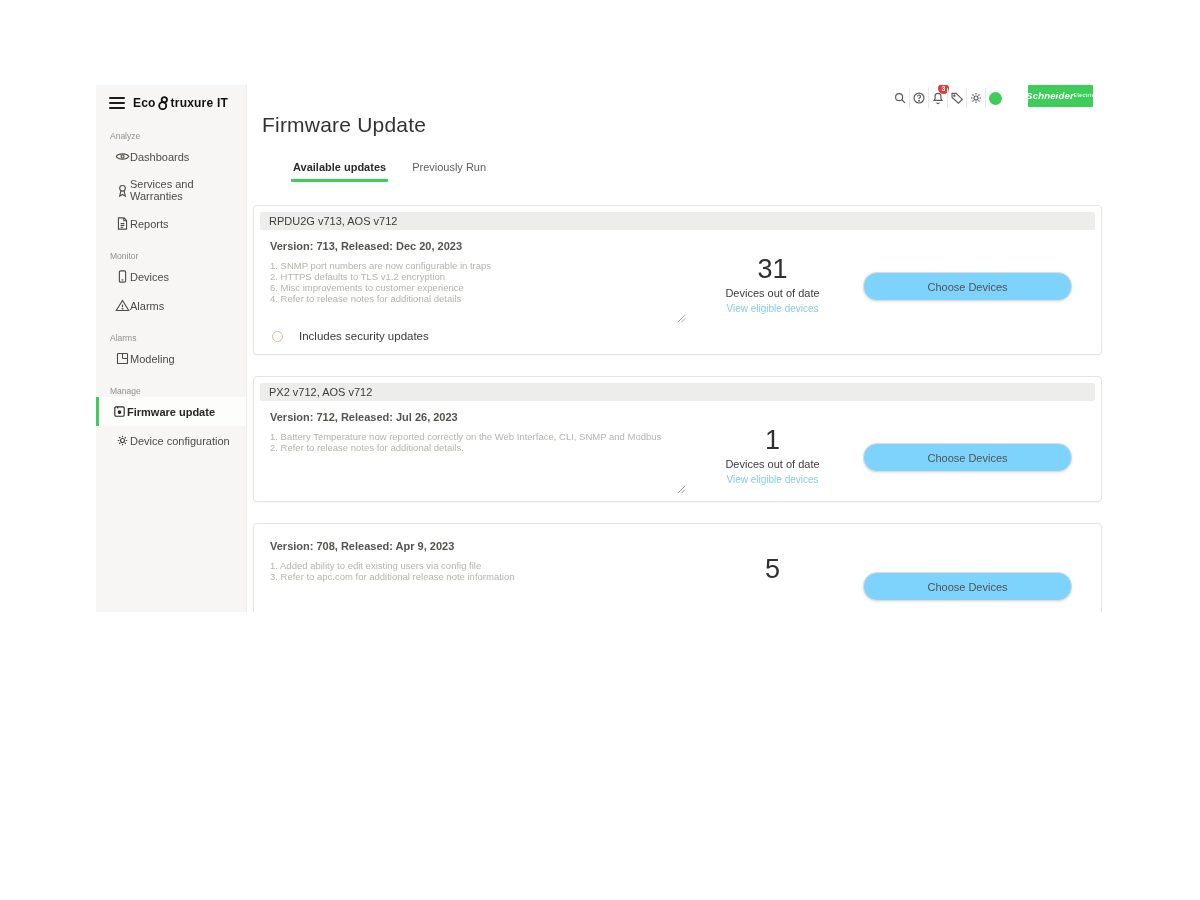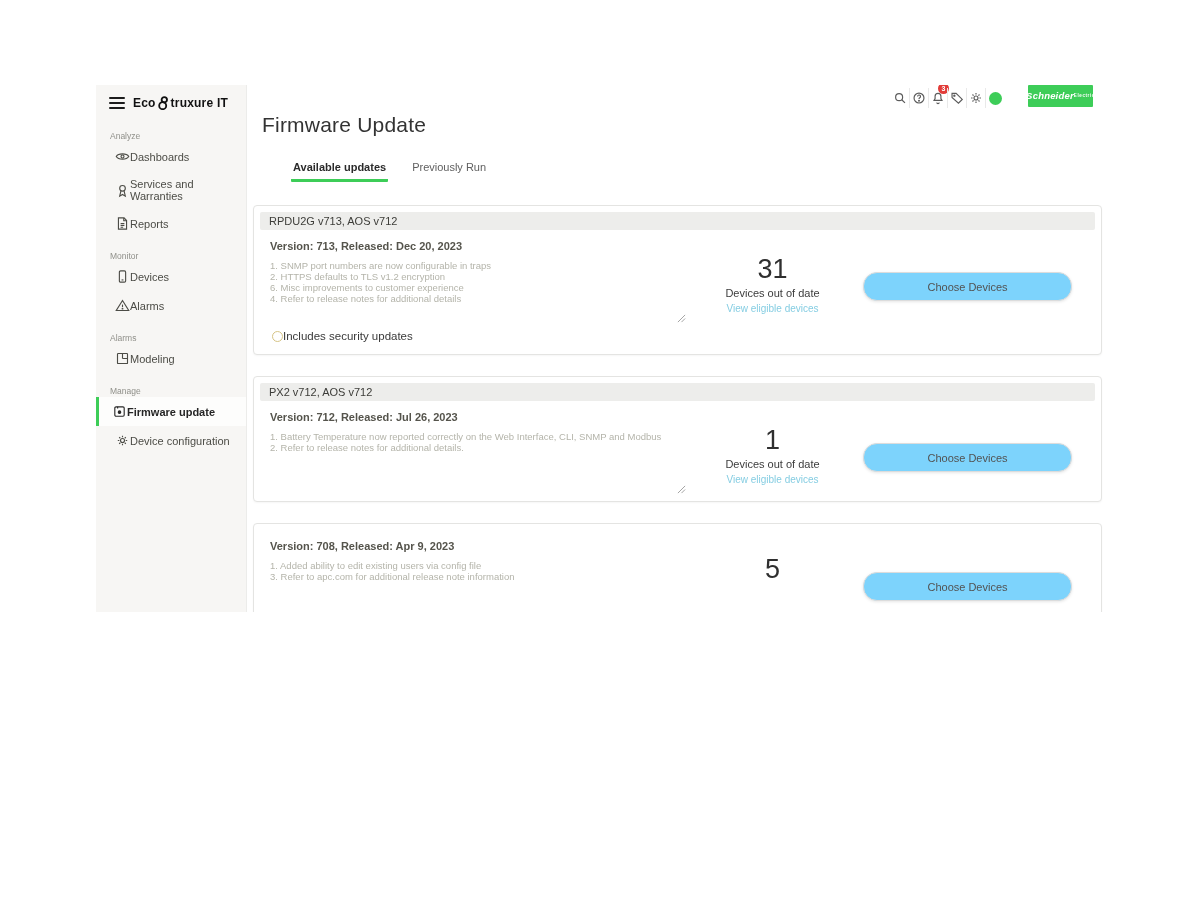--- a/index.html
+++ b/index.html
@@ -48,21 +48,21 @@
   .notes-box { position:relative; margin-top:8px; height:60px; }
   .notes-list { list-style:none; }
   .notes-list li { font-size:9.5px; line-height:11px; color:#b4b4aa; }
   .resize-handle { position:absolute; right:-4px; bottom:2px; width:9px; height:9px; cursor:nwse-resize; color:#9a9a9a; }
   .col-stat { width:200px; display:flex; flex-direction:column; align-items:center; padding-top:16px; }
   .stat-number { font-size:27px; font-weight:400; color:#2f2f2f; line-height:30px; }
   .stat-label { font-size:11px; color:#3c3c3c; margin-top:3px; }
   .stat-link { font-size:10px; color:#85cde2; margin-top:4px; cursor:pointer; text-decoration:none; }
   .col-btn { flex:1; display:flex; justify-content:flex-end; padding-top:34px; padding-right:15px; }
   .choose-btn { width:209px; height:29px; background:#7dd3fc; border:1px solid #dcdcdc; border-radius:14px; box-shadow:0 1px 3px rgba(0,0,0,.10); font-size:11px; color:#525252; cursor:pointer; font-family:inherit; }
-  .security-row { display:flex; align-items:center; gap:0; margin:10px 0 2px 12px; }
+  .security-row { display:flex; align-items:center; gap:16px; margin:10px 0 2px 12px; }
   .security-icon { width:11px; height:11px; border-radius:50%; border:1.5px solid #d6c485; }
   .security-text { font-size:11.5px; color:#3a3a3a; }
 </style>
 </head>
 <body>
 
 <div class="canvas">
 <div class="app">
 
   <div class="sidebar">

